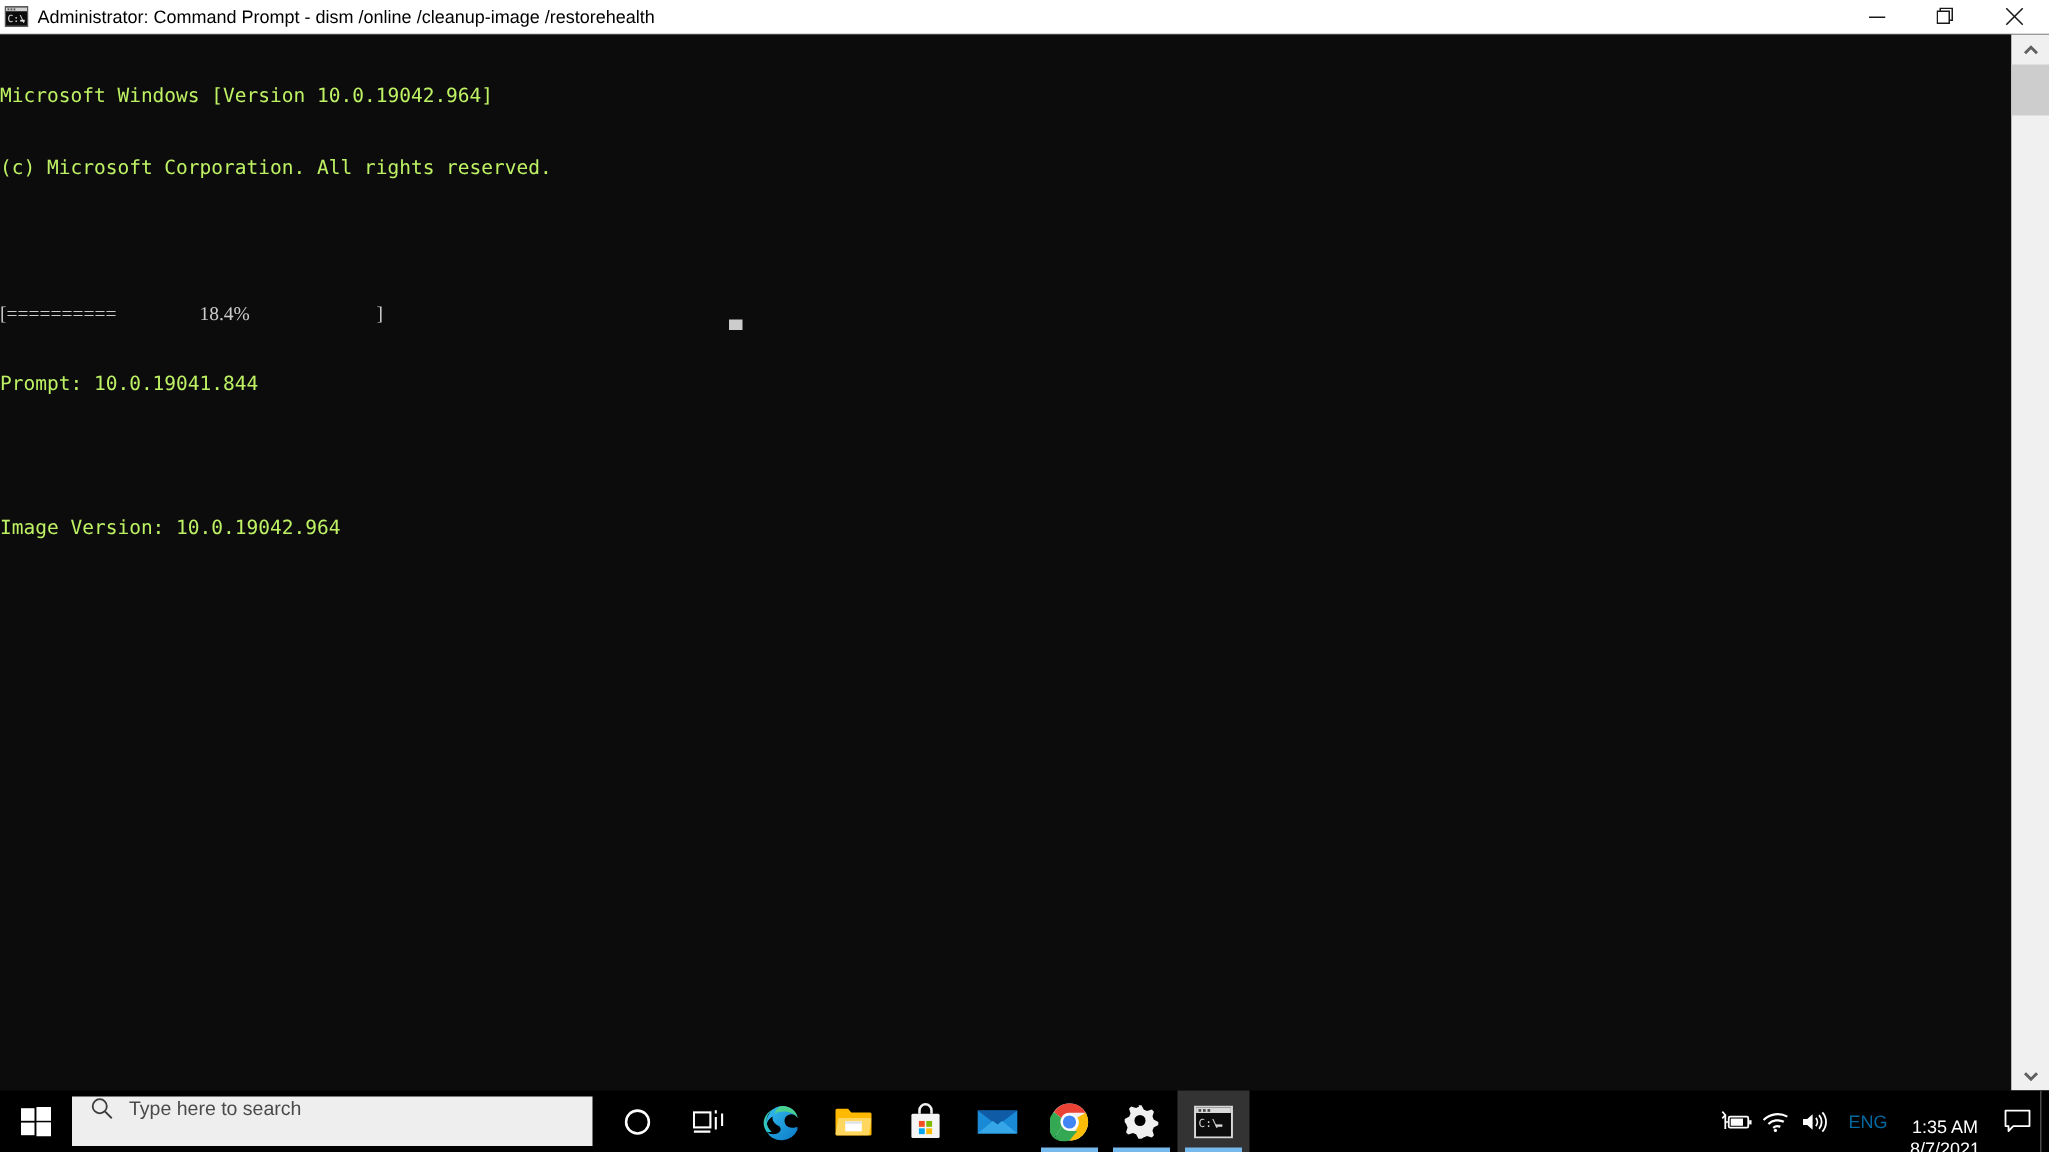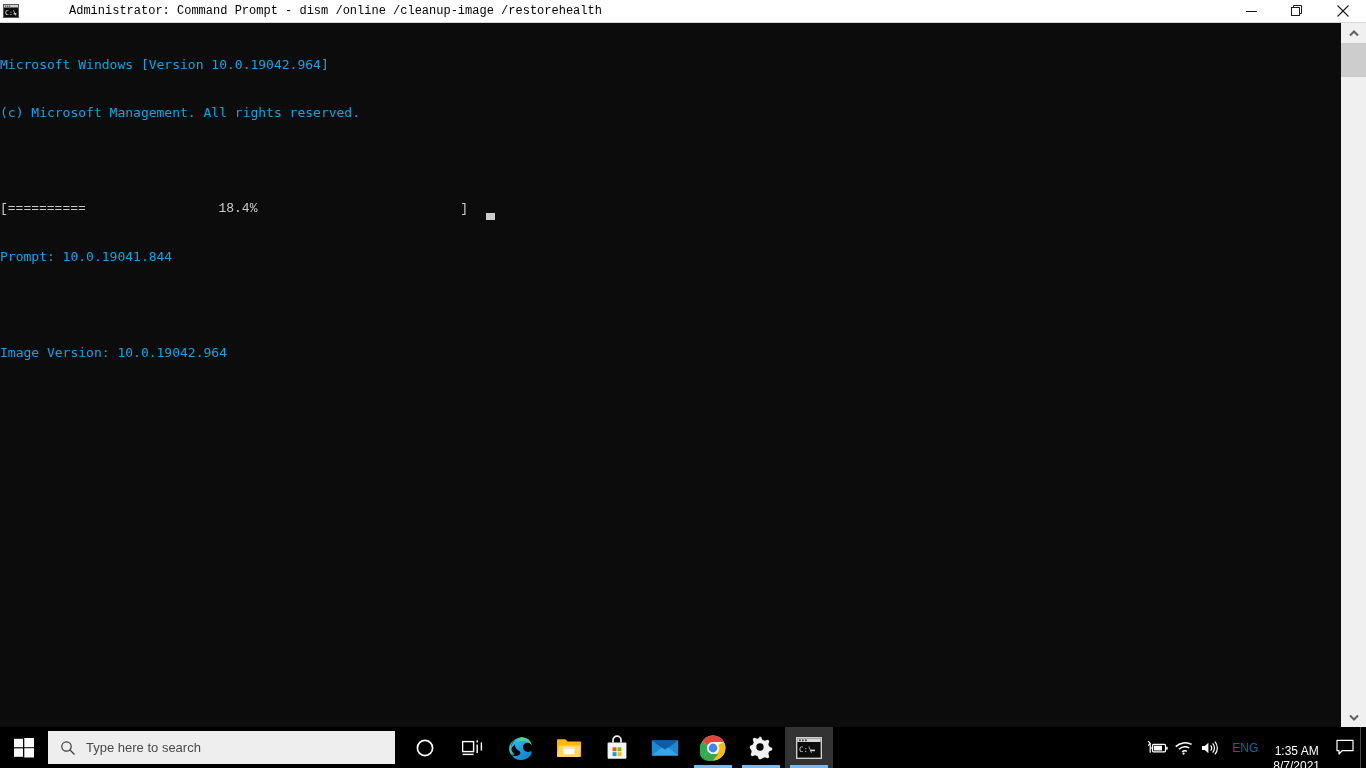--- a/index.html
+++ b/index.html
@@ -47,27 +47,26 @@
   #cmd-window-icon {
     width: 16px; height: 16px;
     margin-left: 3px; margin-right: 6px;
     flex: 0 0 16px;
     position: relative;
   }
 
   #title-text {
     font-size: 12px;
     color: #000000;
-    font-family: Liberation Mono, monospace;
+    font-family: Liberation Sans, sans-serif;
     line-height: 23px;
     letter-spacing: 0.0px;
     white-space: nowrap;
     flex: 1 1 auto;
     overflow: hidden;
-    margin-left: 44px;
   }
 
   .win-btn {
     width: 46px;
     height: 23px;
     flex: 0 0 46px;
     display: flex;
     align-items: center;
     justify-content: center;
     background: transparent;
@@ -93,35 +92,35 @@
     padding: 0;
   }
 
   #term-lines {
     position: absolute;
     left: 0;
     top: 2px;
     font-family: "DejaVu Sans Mono", "Liberation Mono", monospace;
     font-size: 13px;
     line-height: 16px;
-    color: #0ea5e9;
+    color: #bef264;
     white-space: pre;
     letter-spacing: 0px;
   }
   #term-lines .line {
     height: 16px;
     white-space: pre;
   }
 
   
   #progress-line {
     position: absolute;
     left: 0;
     top: 2px;
-    font-family: Liberation Mono, monospace;
+    font-family: Liberation Serif, serif;
     font-size: 13px;
     line-height: 16px;
     white-space: pre;
     color: #cccccc;
   }
 
   #cursor-block {
     position: absolute;
     width: 9px;
     height: 7px;
@@ -184,21 +183,21 @@
     justify-content: center;
     cursor: default;
   }
 
   #search-box {
     width: 347px;
     height: 33px;
     flex: 0 0 347px;
     background: #eeeeee;
     display: flex;
-    align-items: center;
+    align-items: flex-start;
     margin-right: 6px;
     cursor: text;
   }
   #search-icon { margin: 0 10px 0 12px; flex: 0 0 auto; display:flex; }
   #search-placeholder {
     font-size: 13px;
     color: #4a4a4a;
     font-family: "Liberation Sans", sans-serif;
     white-space: nowrap;
   }
@@ -317,21 +316,21 @@
         </svg>
       </button>
     </div>
 
     <div id="term-area">
 
       <div id="term-screen">
 
         <div id="term-lines">
           <div class="line">Microsoft Windows [Version 10.0.19042.964]</div>
-          <div class="line">(c) Microsoft Management. All rights reserved.</div>
+          <div class="line">(c) Microsoft Corporation. All rights reserved.</div>
           <div class="line">&nbsp;</div>
           <div class="line">&nbsp;</div>
           <div class="line">Prompt: 10.0.19041.844</div>
           <div class="line">&nbsp;</div>
           <div class="line">Image Version: 10.0.19042.964</div>
           <div class="line">&nbsp;</div>
         </div>
 
         <div id="progress-line" style="top:178px;"><span>[</span><span>==========</span><span>                 </span><span>18.4%</span><span>                          </span><span>]</span></div>
 

